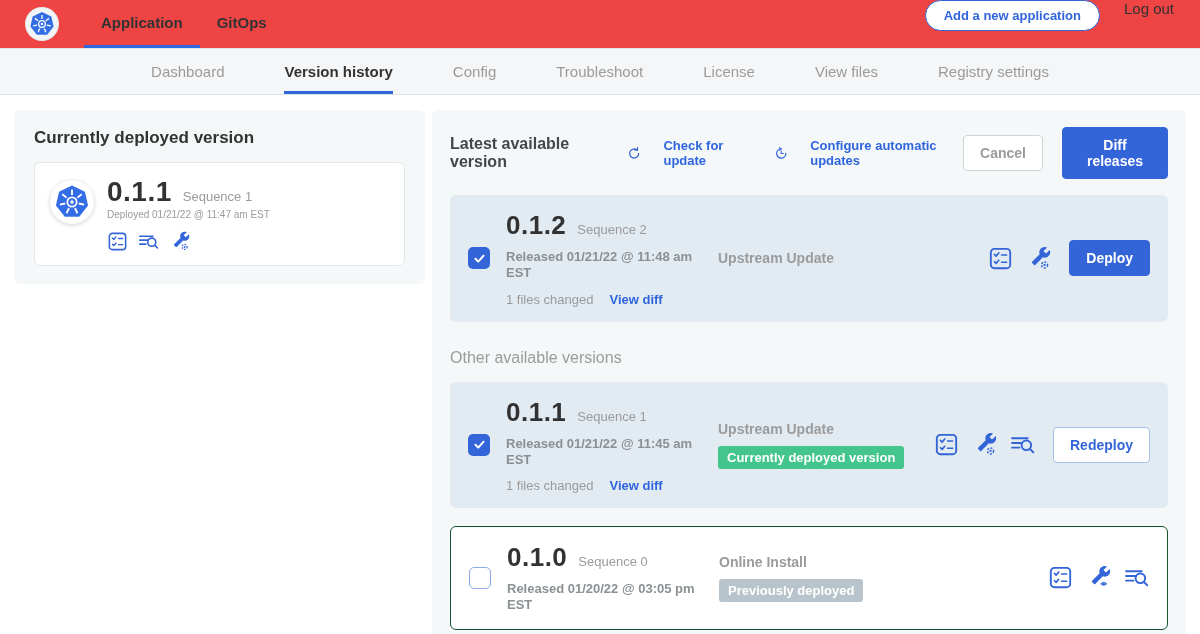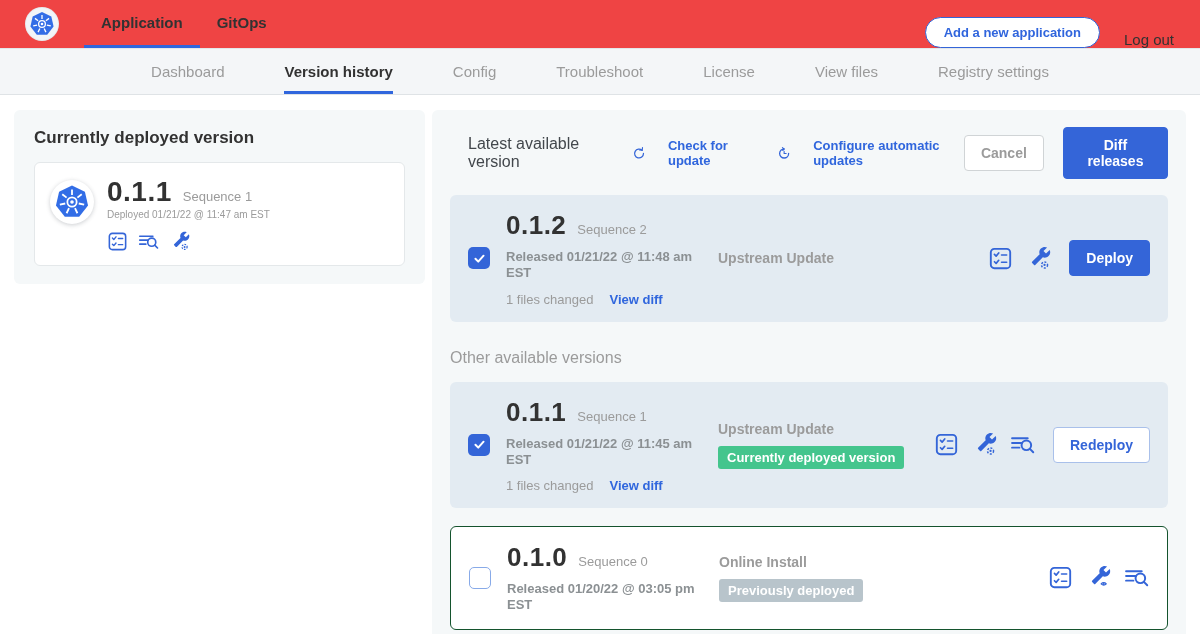--- a/index.html
+++ b/index.html
@@ -9,21 +9,21 @@
   
   .topnav { height:48px; display:flex; align-items:stretch; padding-left:26px; background:#ef4444; }
   .logo-badge { width:32px; height:32px; border-radius:50%; background:#f2f5f8;
     box-shadow:0 0 0 1px #e7ebee; display:flex; align-items:center; justify-content:center;
     align-self:center; }
   .logo-badge svg { width:26px; height:26px; }
   .topnav-tabs { display:flex; margin-left:26px; }
   .topnav-tab { display:flex; align-items:center; padding:0 17px; font-size:15px; font-weight:bold;
     color:#323232; border-bottom:3px solid transparent; cursor:pointer; }
   .topnav-tab.active { border-bottom-color:#3066dd; }
-  .topnav-right { margin-left:auto; display:flex; align-items:flex-end; padding-right:26px; gap:24px; }
+  .topnav-right { margin-left:auto; display:flex; align-items:flex-start; padding-right:26px; gap:24px; }
   .add-app-btn { background:#fff; border:1.5px solid #3465d8; color:#3065dd; font-weight:bold;
     font-size:13px; padding:7px 18px; border-radius:16px; cursor:pointer;
     font-family:"Liberation Sans", sans-serif; }
   .logout { font-size:15px; color:#323232; cursor:pointer; }
 
   
   .subnav { height:47px; background:#f4f6f8; border-top:1px solid #e3e7ea; border-bottom:1px solid #dfe3e6;
     display:flex; justify-content:center; gap:60px; }
   .subnav-tab { display:flex; align-items:center; font-size:15px; color:#9b9b9b;
     border-bottom:3px solid transparent; padding-top:3px; cursor:pointer; }
@@ -47,21 +47,21 @@
   .deployed-at { font-size:10px; color:#9b9b9b; margin-top:1px; }
   .icon-row { display:flex; align-items:center; gap:10px; margin-top:11px; }
   .blue-icon { color:#3465d8; display:block; }
   .icon-21 { width:21px; height:21px; }
   .icon-25 { width:25px; height:25px; }
   .icon-17 { width:17px; height:17px; }
 
   
   .available-card { flex:1; padding:17px 18px; }
   .avail-head { display:flex; align-items:center; }
-  .avail-title { font-size:16px; font-weight:normal; color:#42474c;margin-left:18px; }
+  .avail-title { font-size:16px; font-weight:bold; color:#42474c; }
   .head-link { display:flex; align-items:center; gap:22px; margin-left:21px; color:#3066dd;
     font-size:13px; font-weight:bold; cursor:pointer; }
   .head-spacer { flex:1; }
   .btn { font-family:"Liberation Sans", sans-serif; font-size:14px; font-weight:bold;
     border-radius:4px; padding:9px 16px; cursor:pointer; }
   .btn-cancel { background:#fff; border:1px solid #d0d4d6; color:#9b9b9b; margin-right:19px; }
   .btn-primary { background:#3465d8; border:1px solid #3465d8; color:#fff; }
   .btn-outline-blue { background:#fff; border:1px solid #a9c0ea; color:#3465d8; }
 
   .version-row { border-radius:6px; padding:15px 18px; display:flex; align-items:center; margin-top:16px; }

